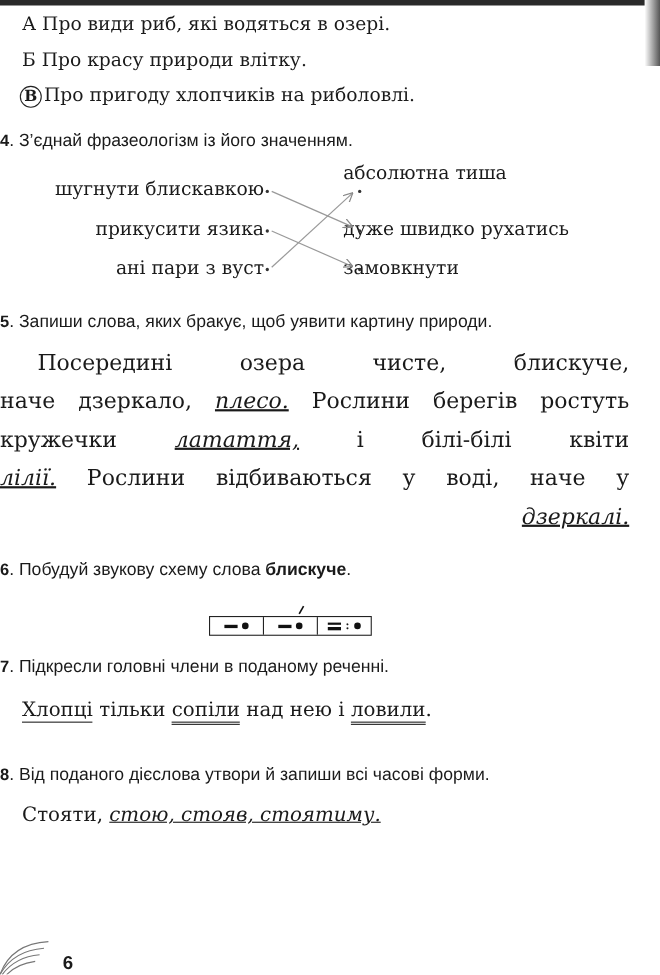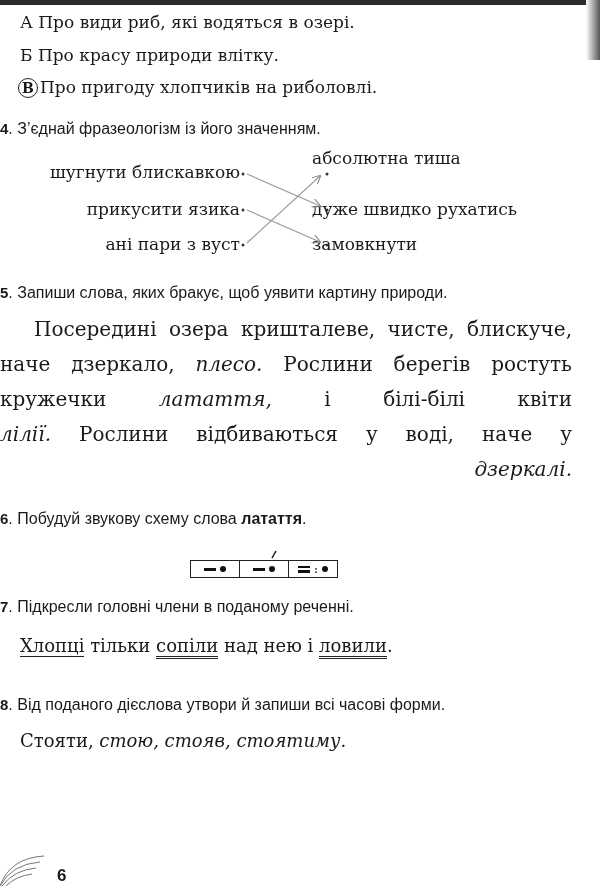--- a/index.html
+++ b/index.html
@@ -9,21 +9,21 @@
   .topbar { position:absolute; left:0; top:0; width:600px; height:5px; background:#2a2a2a; }
   .shade { position:absolute; right:0; top:0; width:14px; height:60px; background:linear-gradient(to right, #fff, #555); }
   .opt { position:absolute; left:20px; font-size:17px; }
   .circle { display:inline-block; width:18px; height:18px; border:1.3px solid #222; border-radius:50%; text-align:center; line-height:18px; font-weight:bold; font-size:14px; margin-right:2px; }
   .task { position:absolute; left:0; font-size:16px; }
   .num { font-weight:900; font-size:15px; }
   .phrase-l { position:absolute; right:360px; font-size:17px; text-align:left; white-space:nowrap; }
   .phrase-r { position:absolute; left:312px; font-size:17px; white-space:nowrap; }
   .para { position:absolute; left:0; width:572px; font-size:20px; line-height:35px; }
   .para .line { display:flex; justify-content:space-between; height:35px; }
-  .ans { font-style:italic; }
+  .ans { font-style:italic; text-decoration:underline; }
   .scheme { position:absolute; left:190px; top:560px; width:146px; height:16px; border:1px solid #222; display:flex; }
   .cell { flex:1; border-right:1px solid #222; display:flex; align-items:center; justify-content:center; gap:4px; font-size:12px; font-weight:bold; }
   .cell:last-child { border-right:none; }
   .dash { width:12px; height:3px; background:#111; }
   .dot { width:6px; height:6px; background:#111; border-radius:50%; }
   .dd { display:flex; flex-direction:column; gap:2px; }
   .dd span { width:12px; height:2.5px; background:#111; display:block; }
   .u1 { border-bottom:1.4px solid #222; }
   .u2 { border-bottom:3.5px double #222; }
   .pagenum { position:absolute; left:57px; top:866px; font-size:17px; font-weight:900; }
@@ -76,21 +76,20 @@
   </g>
 </svg>
 
 <div class="task sans" style="top:284px">
   <span class="num">5</span>. <span>Запиши слова, яких бракує, щоб уявити картину природи.</span>
 </div>
 <div class="para serif" style="top:312px">
   <div class="line" style="padding-left:34px">
     <span>Посередині</span>
       <span>озера</span>
-      <span>кришталеве,</span>
       <span>чисте,</span>
       <span>блискуче,</span>
   </div>
   <div class="line">
     <span>наче</span>
       <span>дзеркало,</span>
       <span class="ans">плесо.</span>
       <span>Рослини</span>
       <span>берегів</span>
       <span>ростуть</span>
@@ -110,21 +109,21 @@
       <span>воді,</span>
       <span>наче</span>
       <span>у</span>
   </div>
   <div class="line" style="justify-content:flex-end">
     <span class="ans">дзеркалі.</span>
   </div>
 </div>
 
 <div class="task sans" style="top:510px">
-  <span class="num">6</span>. <span>Побудуй звукову схему слова </span><b>латаття</b><span>.</span>
+  <span class="num">6</span>. <span>Побудуй звукову схему слова </span><b>блискуче</b><span>.</span>
 </div>
 <svg style="position:absolute;left:270px;top:549px" width="8" height="10">
     <line x1="2" y1="9" x2="6" y2="2" stroke="#111" stroke-width="1.5"></line>
   </svg>
 <div class="scheme">
   <div class="cell">
       <span class="dash"></span>
       <span class="dot"></span>
     </div>
   <div class="cell">

